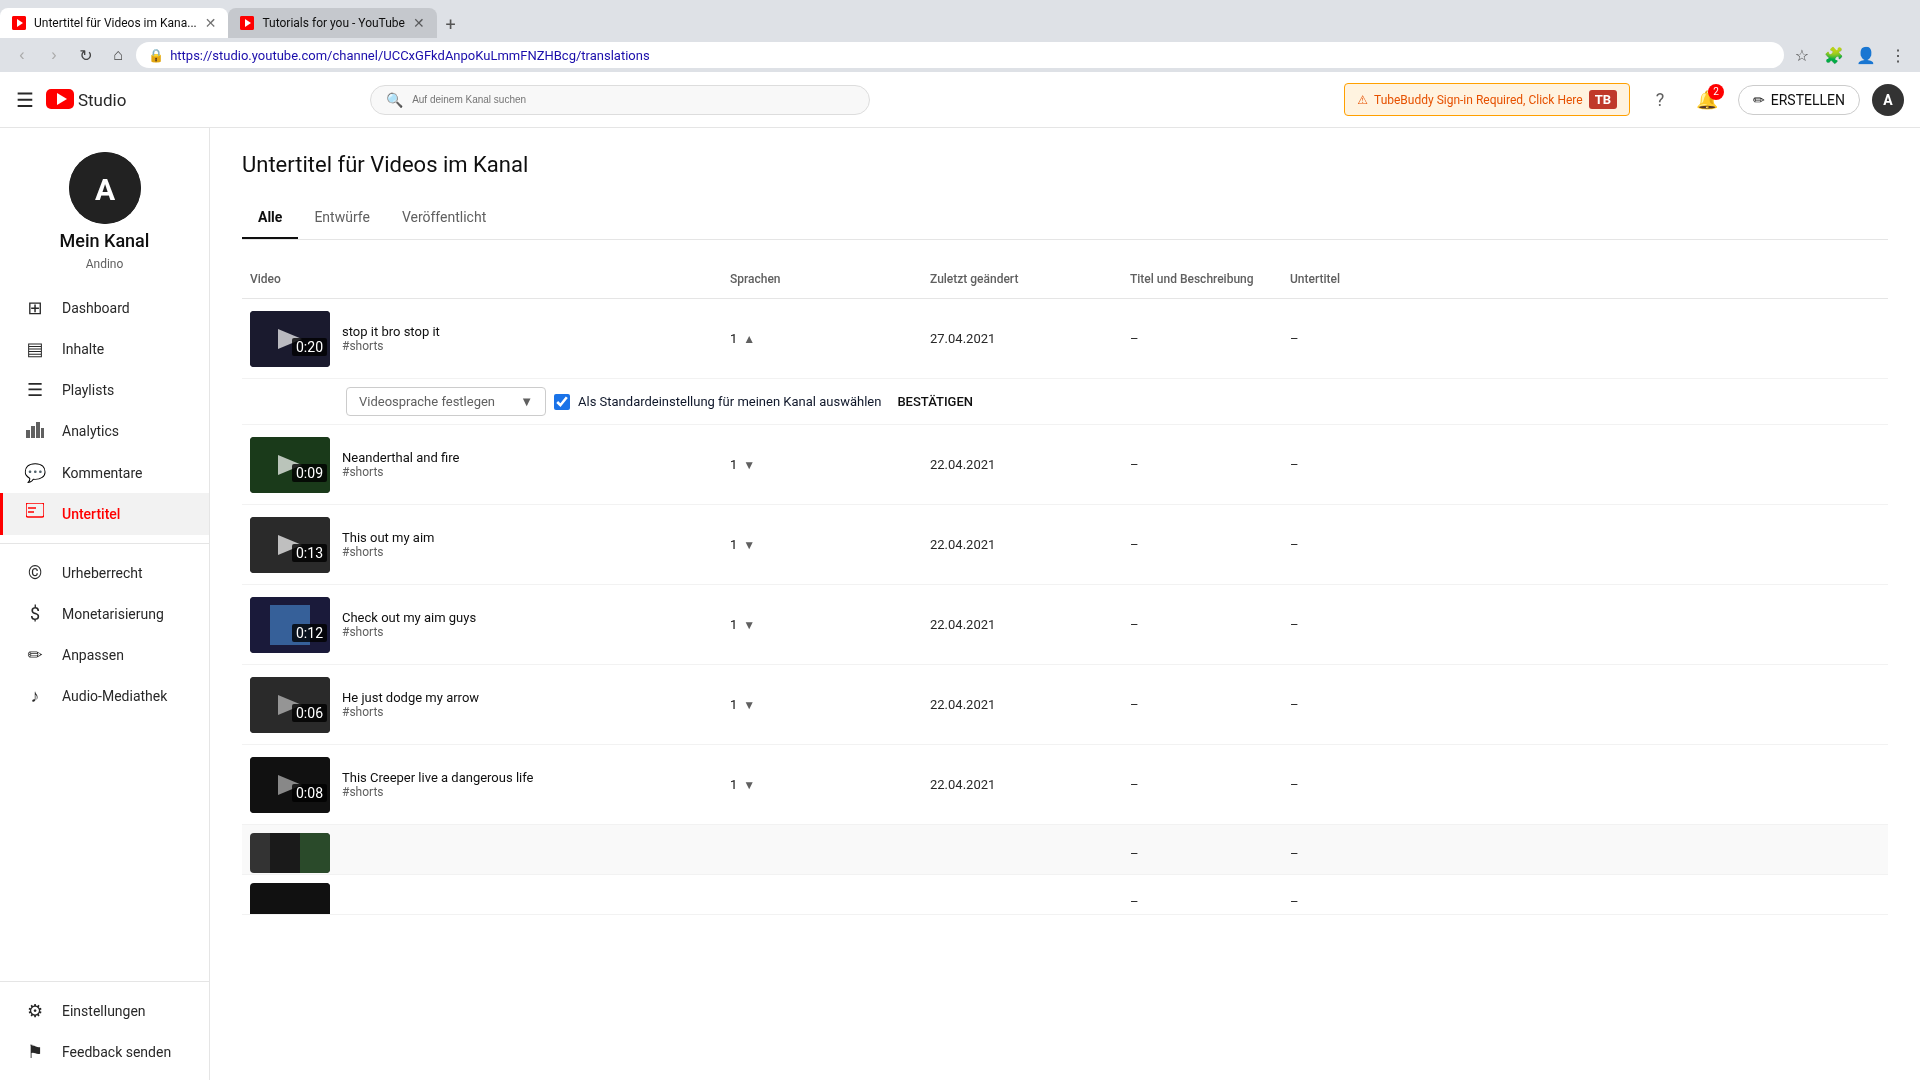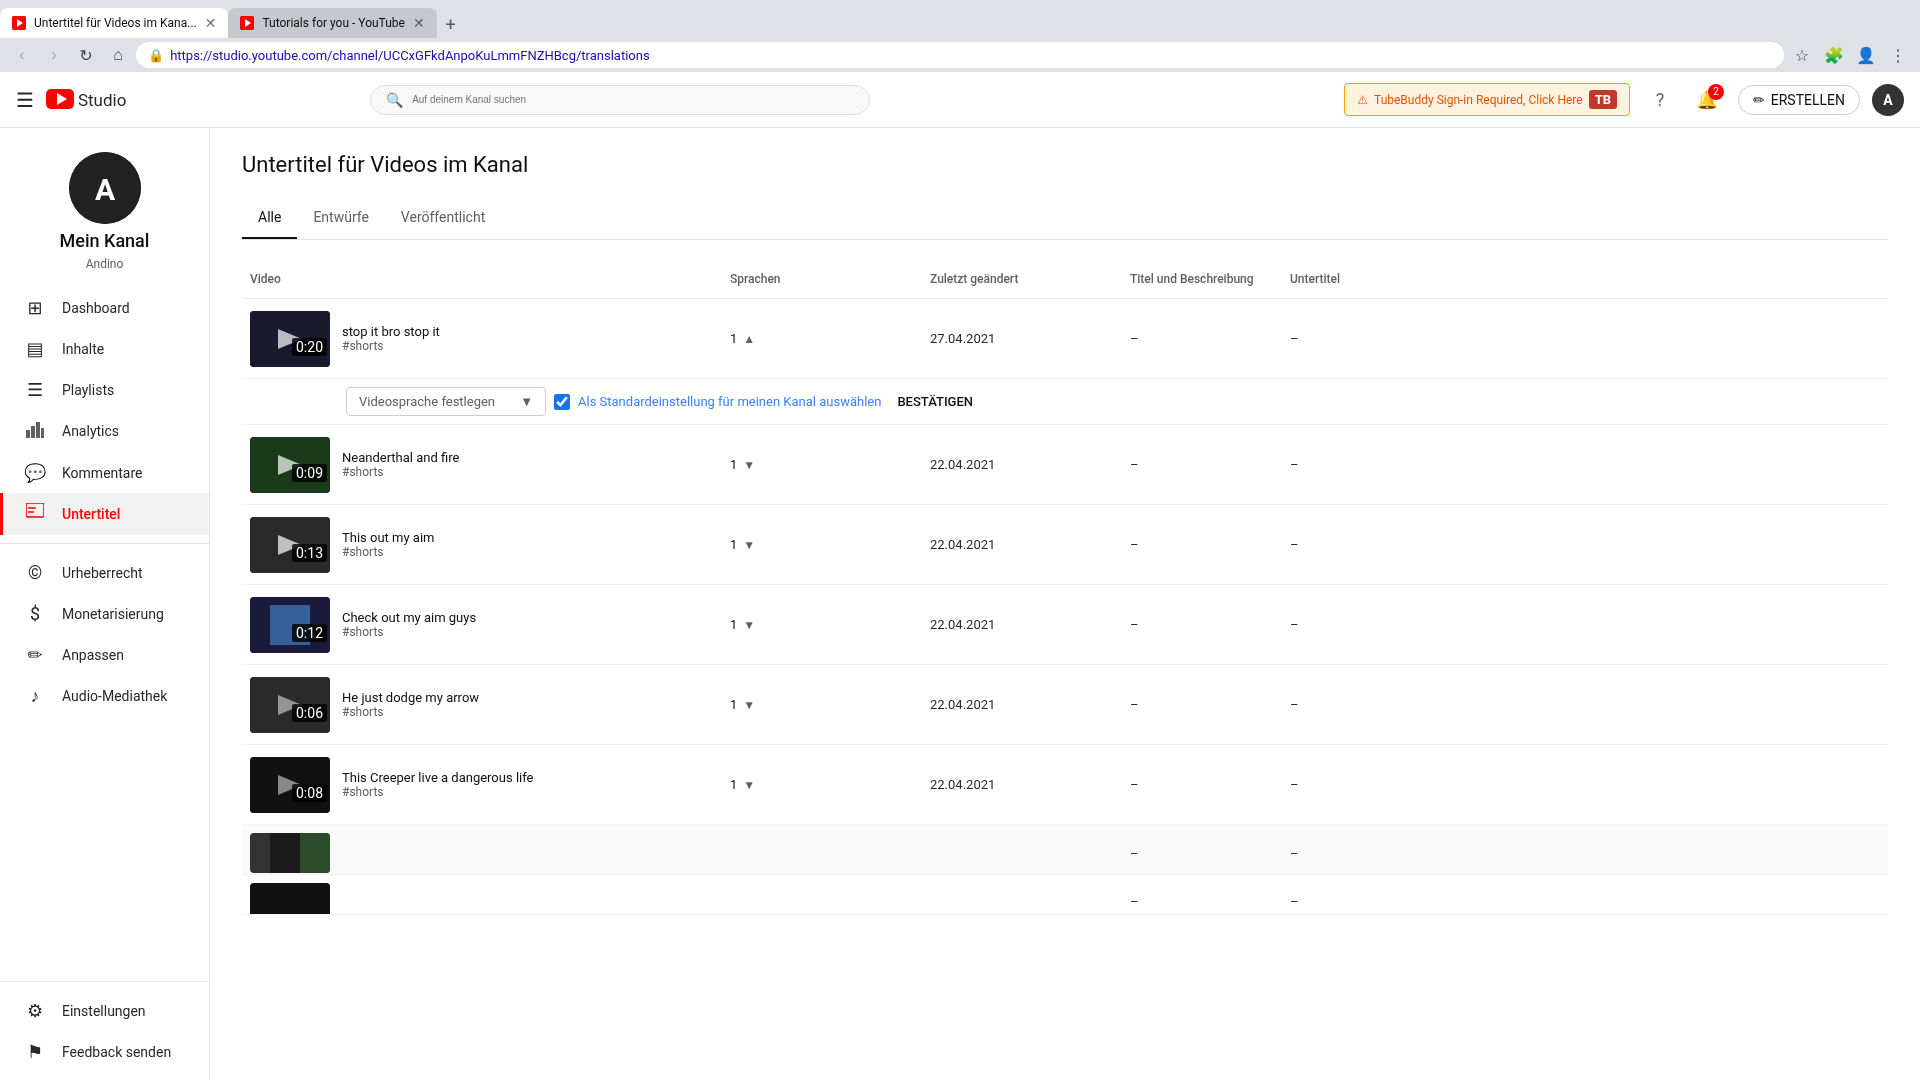--- a/index.html
+++ b/index.html
@@ -49,41 +49,41 @@
     .sidebar-item.active { background: #f2f2f2; color: #ff0000; font-weight: 500; border-left: 3px solid #ff0000; padding-left: 21px; }
     .sidebar-item .item-icon { font-size: 18px; width: 22px; text-align: center; }
     .sidebar-divider { height: 1px; background: #e5e5e5; margin: 8px 0; }
     .sidebar-bottom { margin-top: auto; }
 
     
     .content { flex: 1; overflow-y: auto; padding: 24px 32px; }
     .page-title { font-size: 22px; font-weight: 400; margin-bottom: 20px; }
     .tabs { display: flex; border-bottom: 1px solid #e5e5e5; margin-bottom: 20px; }
     .tab { padding: 12px 16px; cursor: pointer; font-size: 14px; color: #606060; border-bottom: 2px solid transparent; }
-    .tab.active { color: #0f0f0f; border-bottom: 2px solid #0f0f0f; font-weight: 400; }
+    .tab.active { color: #0f0f0f; border-bottom: 2px solid #0f0f0f; font-weight: 700; }
 
     
     .table-header { display: grid; grid-template-columns: 480px 200px 200px 160px 120px; padding: 8px 0; border-bottom: 1px solid #e5e5e5; font-size: 12px; color: #606060; font-weight: 500; }
     .table-header-cell { padding: 4px 8px; }
     .table-row { display: grid; grid-template-columns: 480px 200px 200px 160px 120px; border-bottom: 1px solid #f2f2f2; align-items: center; min-height: 80px; }
     .video-cell { display: flex; align-items: center; gap: 12px; padding: 8px; }
     .video-thumb { width: 80px; height: 56px; background: #333; border-radius: 4px; position: relative; overflow: hidden; display: flex; align-items: flex-end; justify-content: flex-end; }
     .thumb-duration { background: rgba(0,0,0,0.8); color: #fff; font-size: 14px; padding: 1px 4px; border-radius: 2px; position: absolute; bottom: 11px; right: 3px; }
     .video-info { flex: 1; }
     .video-title { font-size: 13px; font-weight: 400; }
     .video-tag { font-size: 12px; color: #606060; }
     .lang-cell { padding: 0 8px; display: flex; align-items: center; gap: 6px; }
     .lang-count { font-size: 13px; }
     .date-cell { padding: 0 8px; font-size: 13px; color: #282828; }
     .dash-cell { padding: 0 8px; font-size: 13px; color: #282828; }
 
     
     .dropdown-row { grid-column: 1 / -1; padding: 8px 8px 8px 104px; display: flex; align-items: center; gap: 8px; }
     .lang-select { display: flex; align-items: center; border: 1px solid #ccc; border-radius: 4px; padding: 6px 12px; font-size: 13px; color: #606060; gap: 8px; min-width: 200px; cursor: pointer; background: #fff; }
-    .checkbox-area { display: flex; align-items: center; gap: 6px; font-size: 13px; color: #3b82f6; }
+    .checkbox-area { display: flex; align-items: center; gap: 6px; font-size: 13px; color: #0f172a; }
     .confirm-btn { font-size: 13px; color: #0f0f0f; font-weight: 500; cursor: pointer; padding: 4px 8px; border-radius: 4px; }
     .thumb-dark { background: #1a1a2e; }
 
     
     ::-webkit-scrollbar { width: 6px; }
     ::-webkit-scrollbar-track { background: transparent; }
     ::-webkit-scrollbar-thumb { background: #ccc; border-radius: 3px; }
 
     .hamburger { font-size: 20px; cursor: pointer; color: #282828; }
 

